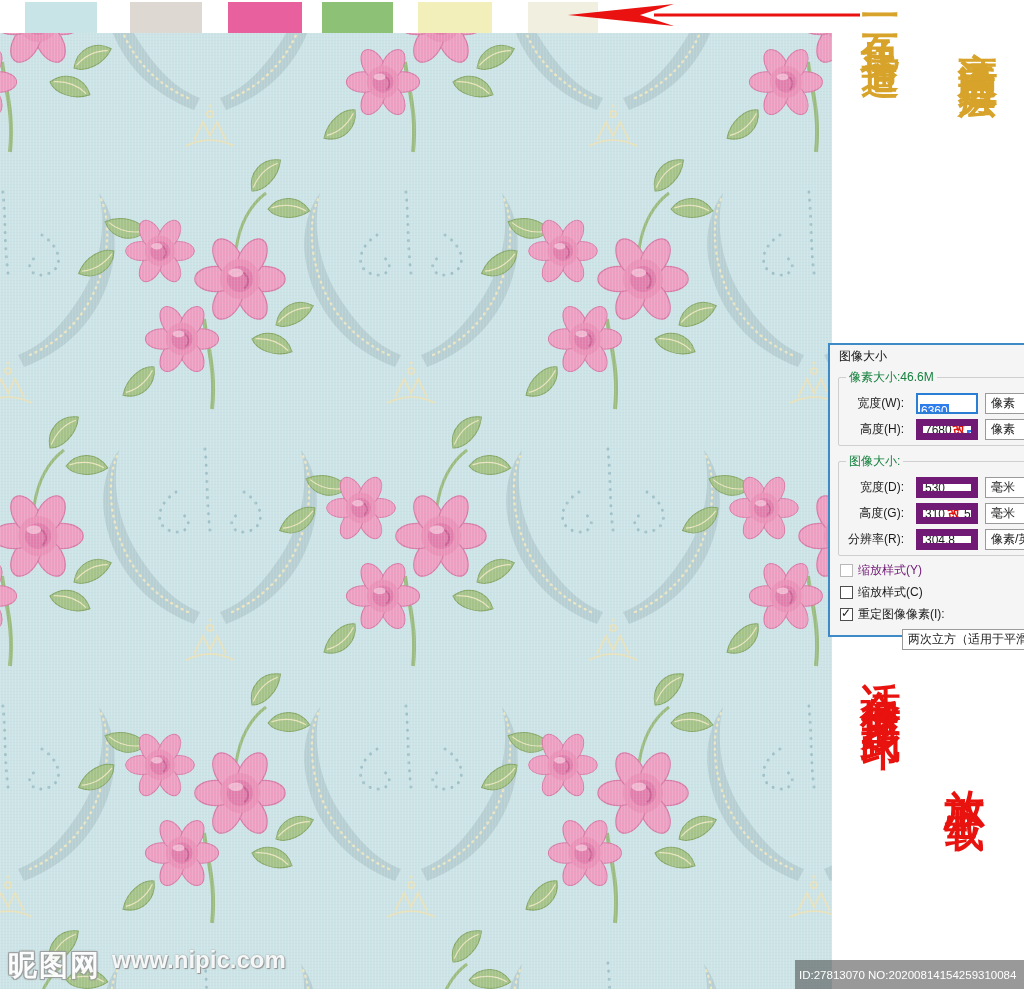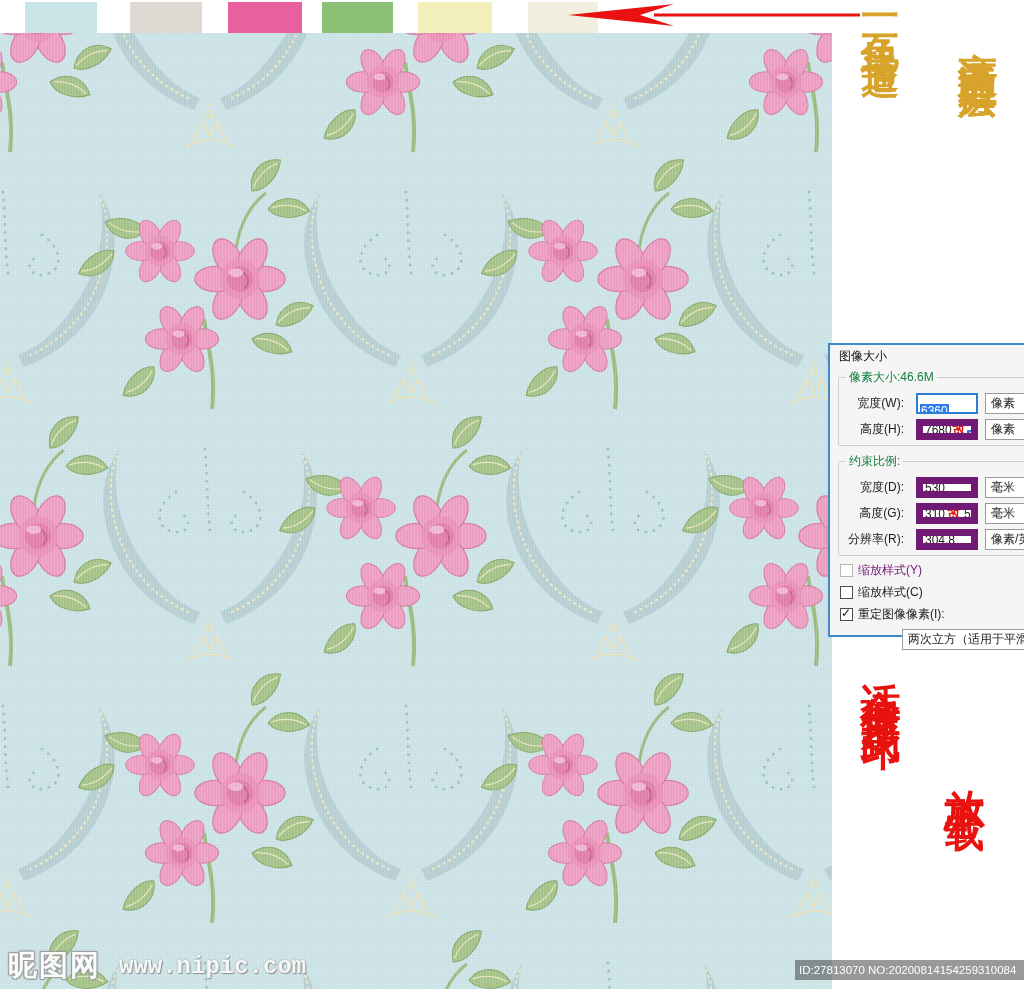--- a/index.html
+++ b/index.html
@@ -49,26 +49,26 @@
     justify-content:space-between;padding:0 5px;box-sizing:border-box;margin-left:7px;width:96px;flex:none;}
   .cbrow{display:flex;align-items:center;margin:6px 0 0 10px;height:16px;}
   .cb{width:13px;height:13px;border:1px solid #4d4d4d;background:#fff;display:inline-block;
     box-sizing:border-box;margin-right:5px;position:relative;flex:none;}
   .cb.checked::after{content:"✓";position:absolute;left:0px;top:-3px;font-size:12px;color:#222;}
   .cbrow.disabled .cb{border-color:#b8b8b8;}
   .cbrow.disabled .cblbl{color:#701a75;}
   .resample{margin:7px 0 0 72px;width:160px;justify-content:flex-start;}
 
   
-  .watermark{position:absolute;left:8px;top:946px;display:flex;align-items:center;gap:18px;z-index:4;opacity:.92;font-family:Liberation Mono, monospace;}
+  .watermark{position:absolute;left:8px;top:946px;display:flex;align-items:flex-start;gap:11px;z-index:4;opacity:.92;}
   .wm-logo{font-size:29px;font-weight:bold;color:#fff;letter-spacing:2px;
     text-shadow:1px 1px 0 #9a9a9a,-1px -1px 0 #9a9a9a,1px -1px 0 #9a9a9a,-1px 1px 0 #9a9a9a,0 0 3px #777;}
   .wm-url{font-size:24px;font-weight:bold;color:rgba(255,255,255,.95);
     text-shadow:1px 1px 1px #8a8a8a,0 0 2px #909090;}
-  .idbar{position:absolute;left:795px;top:960px;width:229px;height:20px;background:rgba(70,70,70,.55);
+  .idbar{position:absolute;left:795px;top:960px;width:229px;height:30px;background:rgba(70,70,70,.55);
     color:#fff;font-size:11.5px;display:flex;align-items:center;padding-left:4px;box-sizing:border-box;z-index:4;}
 </style>
 </head>
 <body>
 
 <div class="stage">
 
   <div class="pattern-wrap">
     <svg width="832" height="956" viewBox="0 0 832 956">
       <defs>
@@ -184,21 +184,21 @@
           <span class="sel">6360</span>
         </div>
         <div class="combo">
           <span>像素</span>
 
         </div>
       </div>
     </fieldset>
 
     <fieldset class="grp grp2">
-      <legend>约束比例:</legend>
+      <legend>图像大小:</legend>
       <div class="row">
         <span class="lbl">宽度(D):</span>
         <div class="tbox">
           <span>530</span>
         </div>
         <div class="combo">
           <span>毫米</span>
         </div>
       </div>
       <div class="row">

